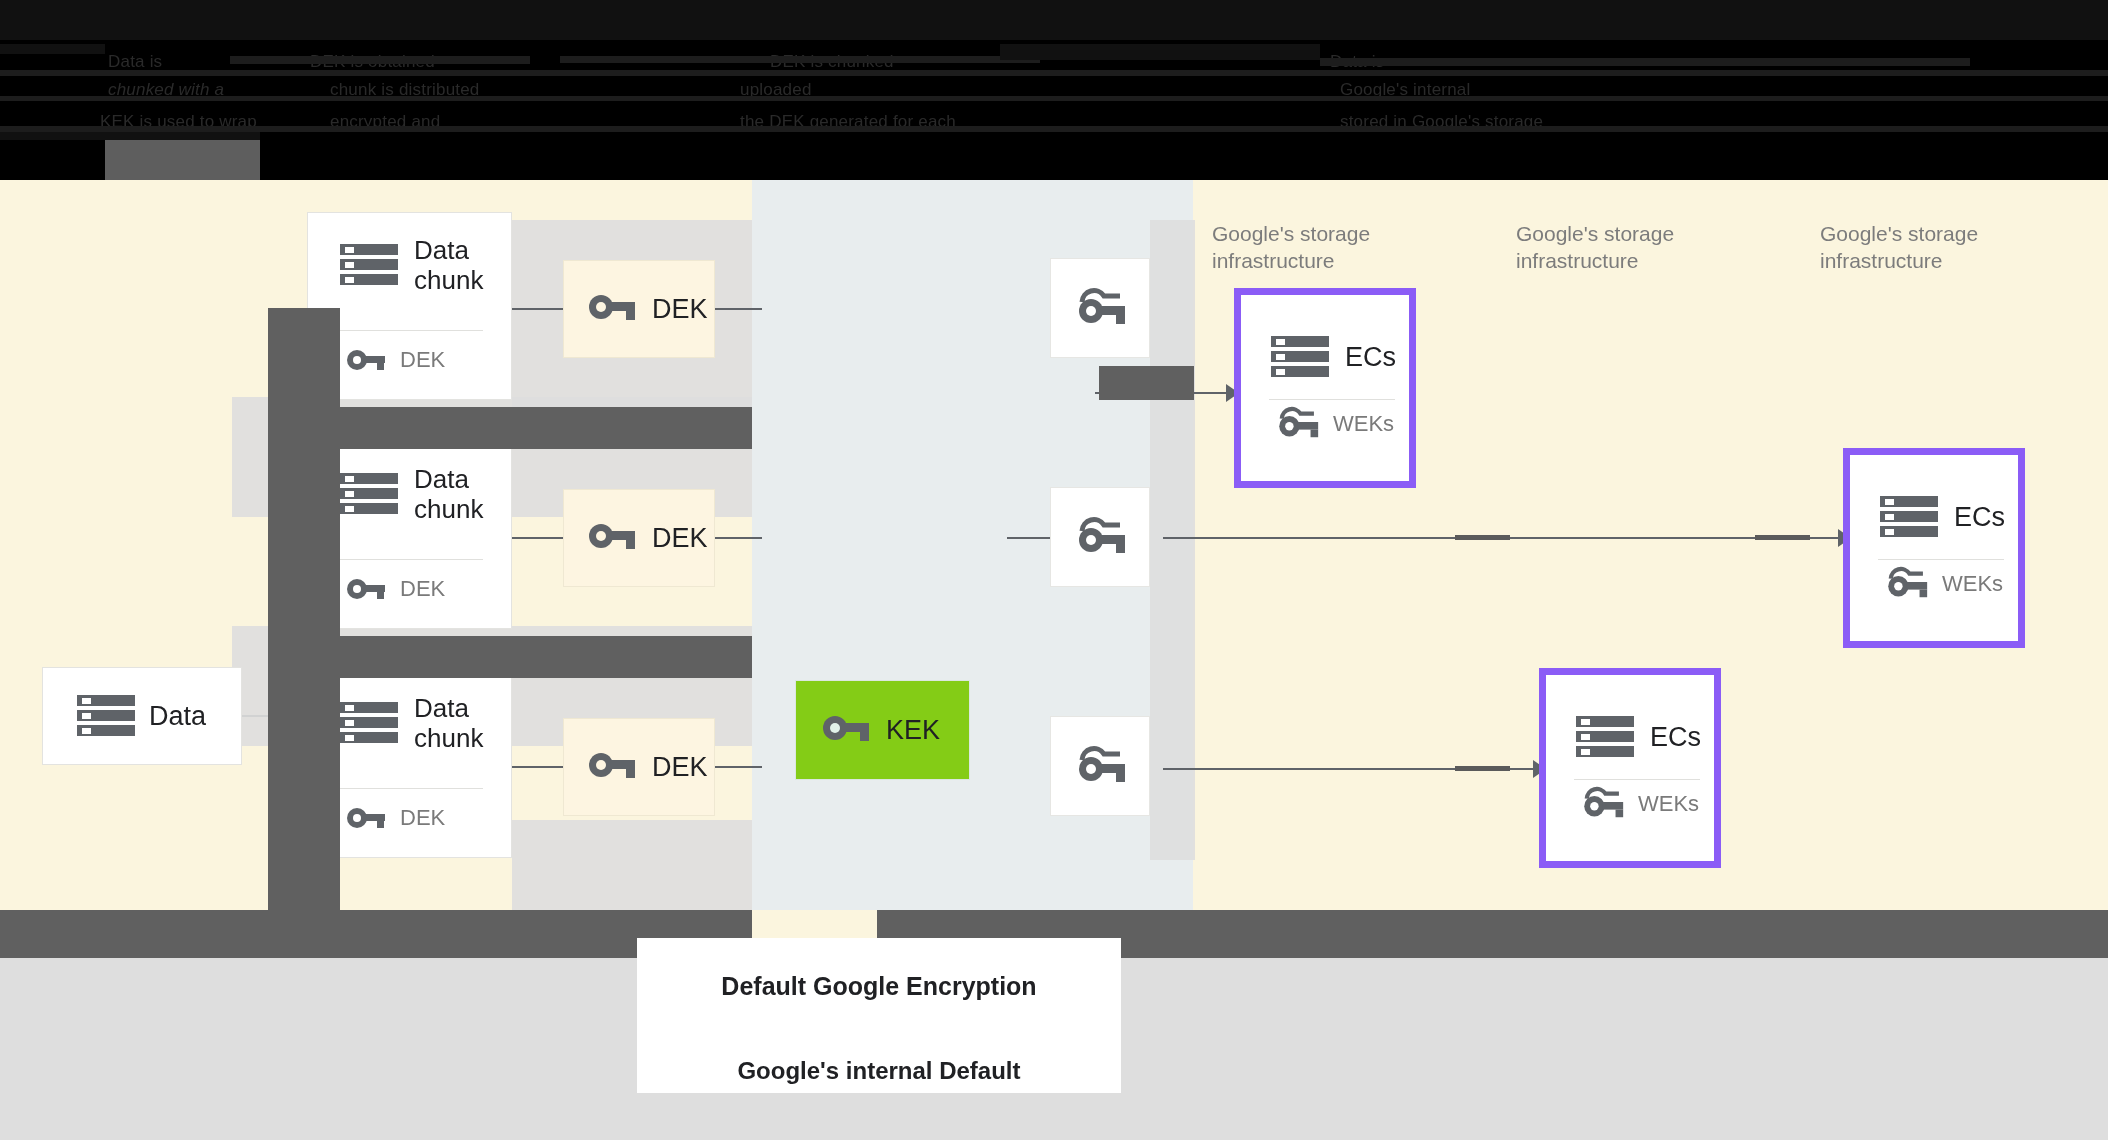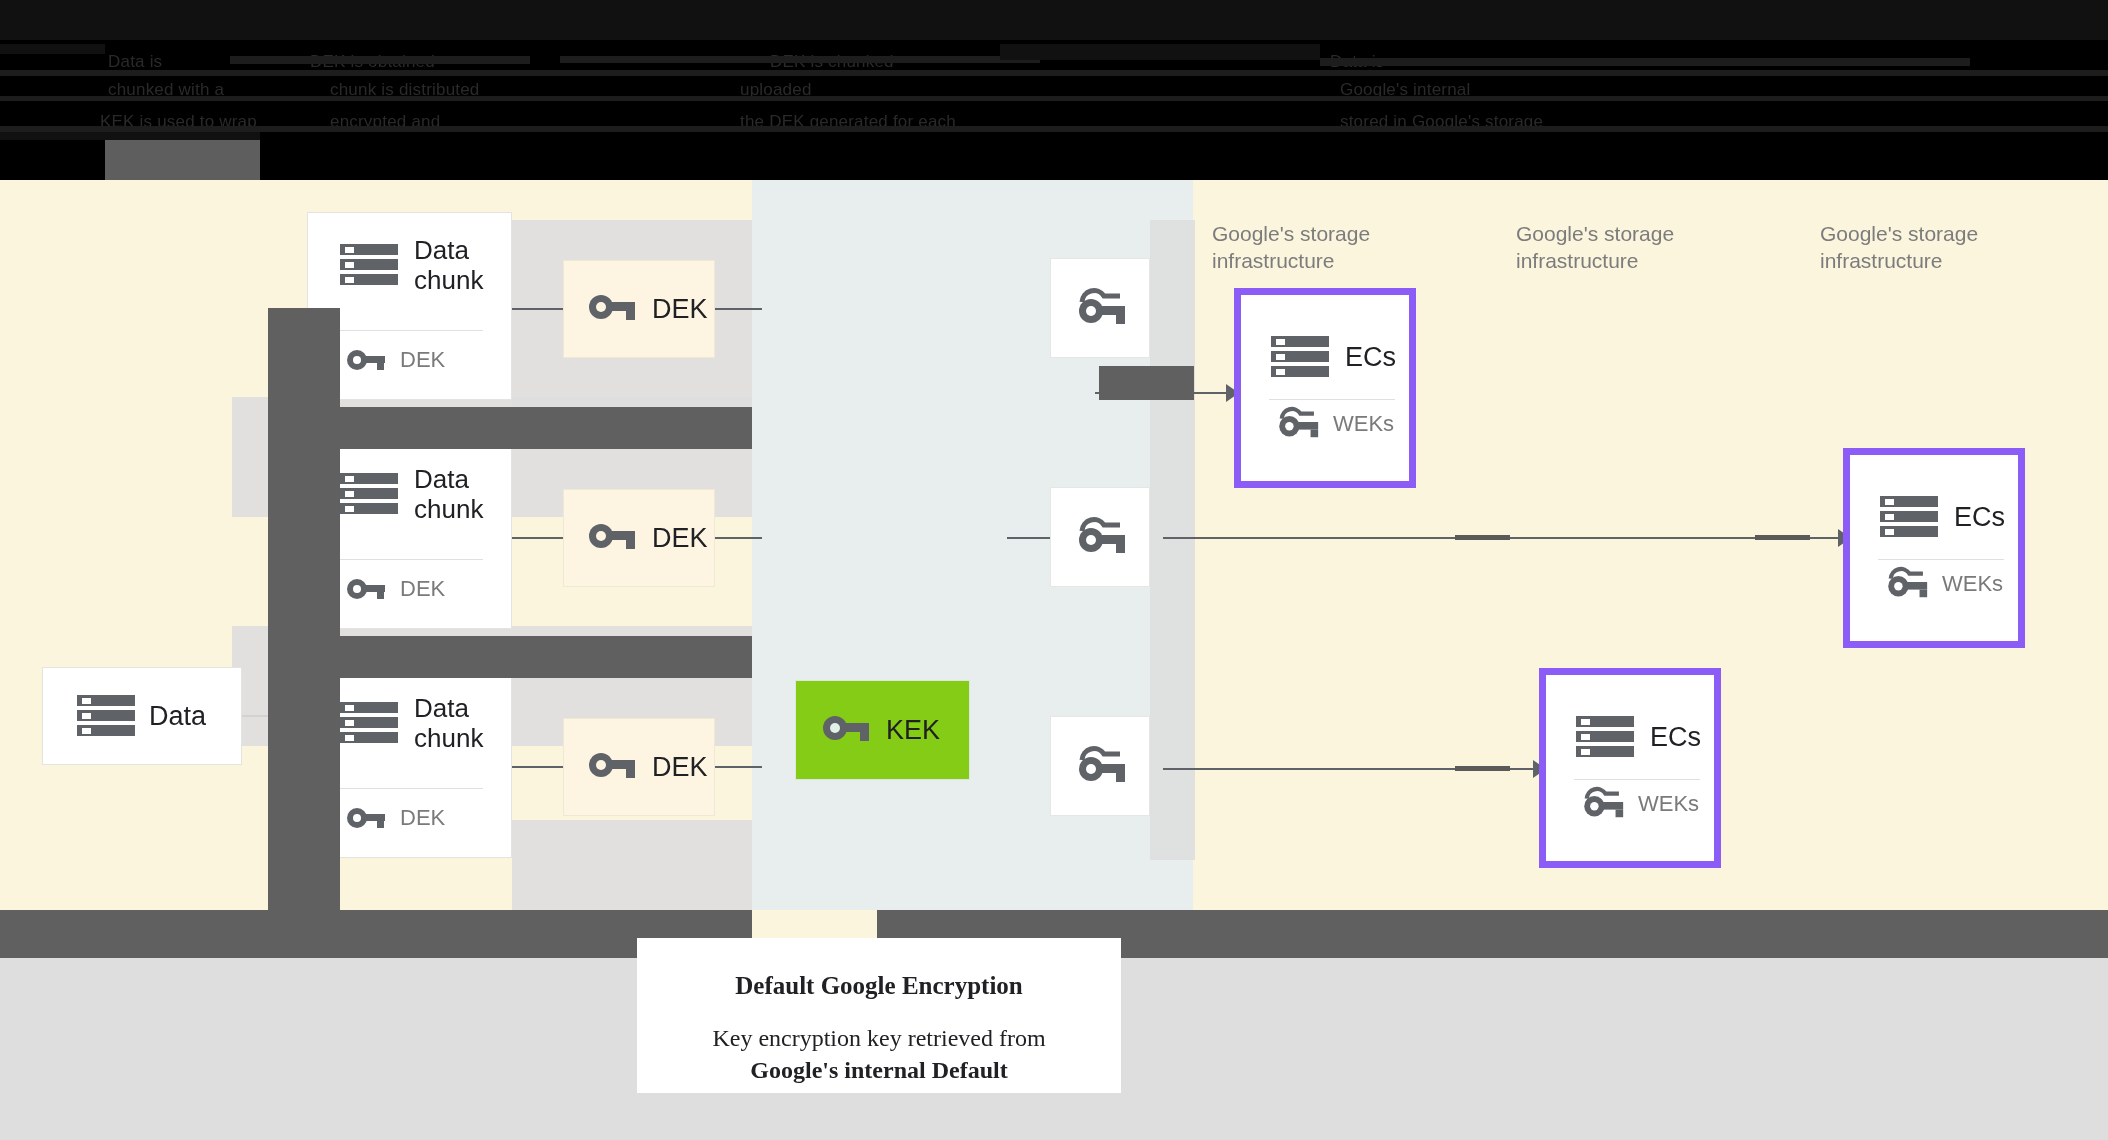--- a/index.html
+++ b/index.html
@@ -66,36 +66,36 @@
   .arrowhead{position:absolute;width:0;height:0;border-top:9px solid transparent;border-bottom:9px solid transparent;border-left:13px solid #5f6368;}
   .seg{position:absolute;height:5px;background:#5a5a5a;}
 
   
   .blk{position:absolute;background:#606060;}
 
   
   .botband{position:absolute;left:0;top:910px;width:2108px;height:48px;background:#606060;}
   .botband-notch{position:absolute;top:910px;height:48px;background:#fbf5de;}
   .footer{position:absolute;left:0;top:958px;width:2108px;height:182px;background:#dedede;}
-  .caption{position:absolute;left:637px;top:938px;width:484px;height:155px;background:#fff;text-align:center;font-family:Liberation Serif, serif;}
+  .caption{position:absolute;left:637px;top:938px;width:484px;height:155px;background:#fff;text-align:center;}
   .cap-title{margin-top:34px;font-size:25px;font-weight:bold;color:#202124;}
   .cap-sub{margin-top:22px;font-size:24px;color:#202124;line-height:32px;}
   .cap-sub b{font-weight:bold;}
 </style>
 </head>
 <body>
 
 <div id="page">
 
   <div class="topband">
     <div class="topline" style="left:108px;top:52px;">Data is</div>
     <div class="topline" style="left:310px;top:52px;">DEK is obtained</div>
     <div class="topline" style="left:770px;top:52px;">DEK is chunked</div>
     <div class="topline" style="left:1330px;top:52px;">Data is</div>
-    <div class="topline" style="left:108px;top:80px;">chunked with a</div>
+    <div class="topline" style="left:108px;top:80px;font-style:italic;">chunked with a</div>
     <div class="topline" style="left:330px;top:80px;">chunk is distributed</div>
     <div class="topline" style="left:740px;top:80px;text-align:right;">uploaded</div>
     <div class="topline" style="left:1340px;top:80px;">Google's internal</div>
     <div class="topline" style="left:100px;top:112px;">KEK is used to wrap</div>
     <div class="topline" style="left:330px;top:112px;">encrypted and</div>
     <div class="topline" style="left:740px;top:112px;">the DEK generated for each</div>
     <div class="topline" style="left:1340px;top:112px;">stored in Google's storage</div>
 
     <div class="redact" style="left:0;top:0;width:2108px;height:40px;"></div>
     <div class="redact" style="left:0;top:44px;width:105px;height:10px;"></div>
@@ -437,18 +437,18 @@
     <div class="blk" style="left:1099px;top:186px;width:95px;height:34px;"></div>
   </div>
 
   <div class="botband"></div>
   <div class="botband-notch" style="left:752px;width:125px;"></div>
   <div class="footer"></div>
 
   <div class="caption">
     <div class="cap-title">Default Google Encryption</div>
     <div class="cap-sub">
-      <span>Key encryption key retrieved from</span><br>
+      <br>
       <b>Google's internal Default</b>
     </div>
   </div>
 
 </div>
 
 </body></html>

